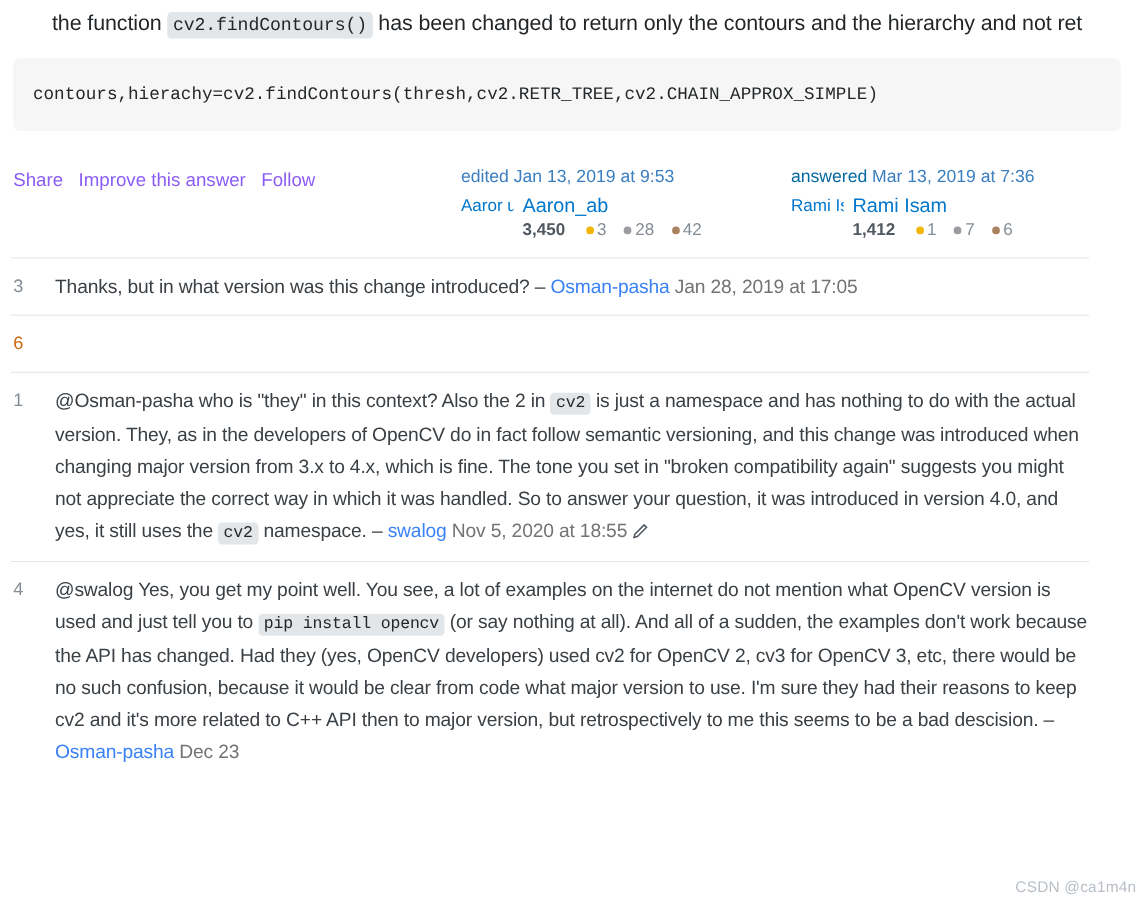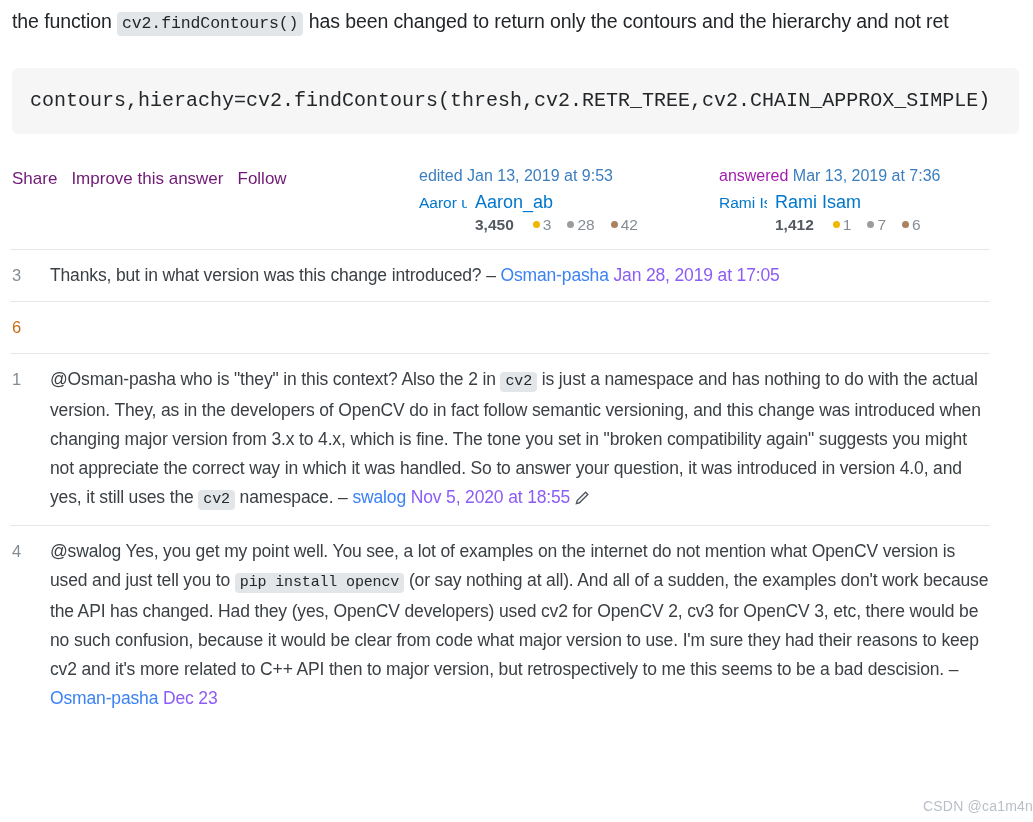--- a/index.html
+++ b/index.html
@@ -20,21 +20,21 @@
   .answer-body {
     padding: 6px 14px 0 12px;
   }
   .para {
     font-size: 19.5px;
     line-height: 30px;
     color: #232629;
     margin: 0 0 0 0;
     letter-spacing: -0.1px;
   }
-  .para.p1 { margin-bottom: 29px; }
+  .para.p1 { margin-bottom: 15px; text-align: center; }
   .para.p2 { margin-bottom: 21px; }
 
   code.inline {
     font-family: "Liberation Mono", "DejaVu Sans Mono", monospace;
     font-size: 16.5px;
     background: #e3e6e8;
     border-radius: 4px;
     padding: 2px 5px 3px 5px;
     color: #242729;
     white-space: pre;
@@ -42,39 +42,39 @@
 
   .code-block {
     background: #f6f6f6;
     border-radius: 6px;
     margin: 0 14px 0 12px;
     padding: 22px 18px 22px 18px;
   }
   .code-block pre {
     margin: 0;
     font-family: "Liberation Mono", "DejaVu Sans Mono", monospace;
-    font-size: 20px;
+    font-size: 16px;
     line-height: 22px;
     color: #242729;
     white-space: pre;
     overflow: hidden;
   }
 
   
   .post-meta {
     display: flex;
     align-items: flex-start;
     padding: 32px 14px 0 12px;
     position: relative;
   }
   .actions {
     display: flex;
     gap: 14px;
     font-size: 17px;
-    color: #701a75;
+    color: #8b5cf6;
     padding-top: 3px;
     flex: 0 0 auto;
   }
   .actions .act { cursor: pointer; }
 
   .usercards {
     display: flex;
     margin-left: auto;
     gap: 0px;
   }
@@ -83,21 +83,21 @@
     font-size: 15.5px;
     line-height: 20px;
   }
   .usercard.edited { }
   .usercard .stamp {
     color: #3b7ebf;
     font-size: 16px;
     margin-bottom: 6px;
     white-space: nowrap;
   }
-  .usercard .stamp .lead-grey { color: #a21caf; }
+  .usercard .stamp .lead-grey { color: #0369a1; }
   .usercard .ident {
     display: flex;
     align-items: flex-start;
   }
   .avatar-alt {
     width: 48px;
     flex: 0 0 48px;
     color: #0077cc;
     font-size: 15.5px;
     line-height: 21px;
@@ -165,21 +165,21 @@
     font-size: 17.5px;
     line-height: 29px;
     color: #3b4045;
     letter-spacing: -0.15px;
   }
   .comment .ctext code.inline {
     font-size: 15px;
     padding: 1px 5px 2px 5px;
   }
   .cuser { color: #3b82f6; }
-  .cdate { color: #8b5cf6; }
+  .cdate { color: #737373; }
   .dash { color: #3b4045; }
   .pencil {
     display: inline-block;
     vertical-align: -2px;
     margin-left: 5px;
   }
 
   
   .watermark {
     position: absolute;

